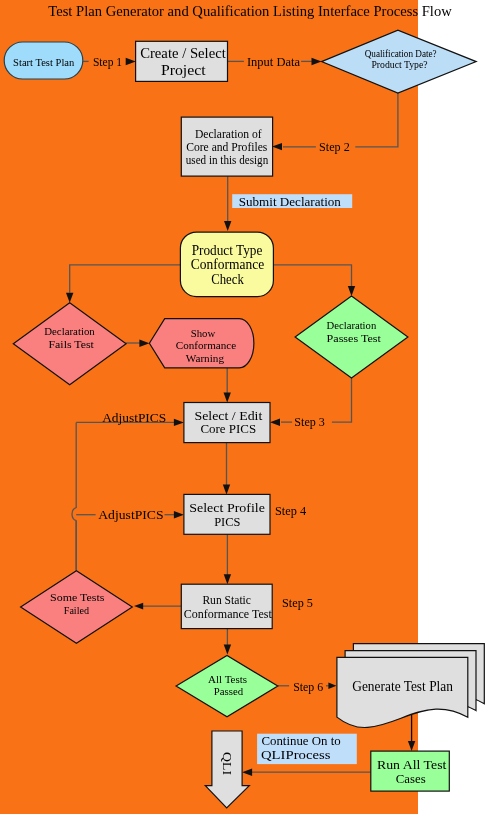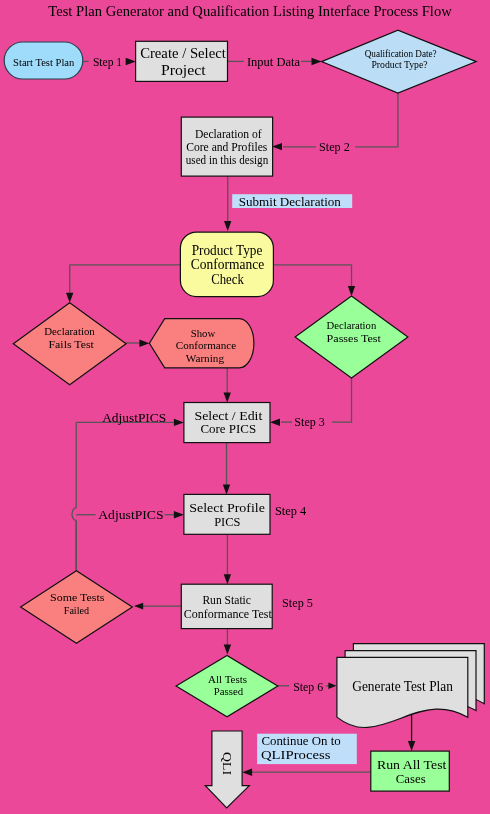--- a/index.html
+++ b/index.html
@@ -1,17 +1,17 @@
 <!DOCTYPE html>
 <html><head>
 <meta charset="utf-8">
 <style>
   html,body{margin:0;padding:0;background:#ffffff;}
   body{width:490px;height:814px;overflow:hidden;font-family:"Liberation Serif",serif;}
-  #canvas{position:relative;width:490px;height:814px;background:#ec4899;}
+  #canvas{position:relative;width:418px;height:814px;background:#f97316;}
   svg#diagram{display:block;position:absolute;left:0;top:0;}
   .shp{stroke:#111111;stroke-width:1.2;}
   .lbl{font-family:"Liberation Serif",serif;fill:#000;text-anchor:middle;}
   .conn{stroke:#555555;stroke-width:1.3;fill:none;}
   .connk{stroke:#111111;stroke-width:1.3;fill:none;}
   .ahead{fill:#111111;stroke:none;}
   .hl{fill:#BFDEFA;stroke:none;}
   .title{font-family:"Liberation Serif",serif;font-size:14.6px;fill:#000;text-anchor:middle;}
 </style>
 </head>

